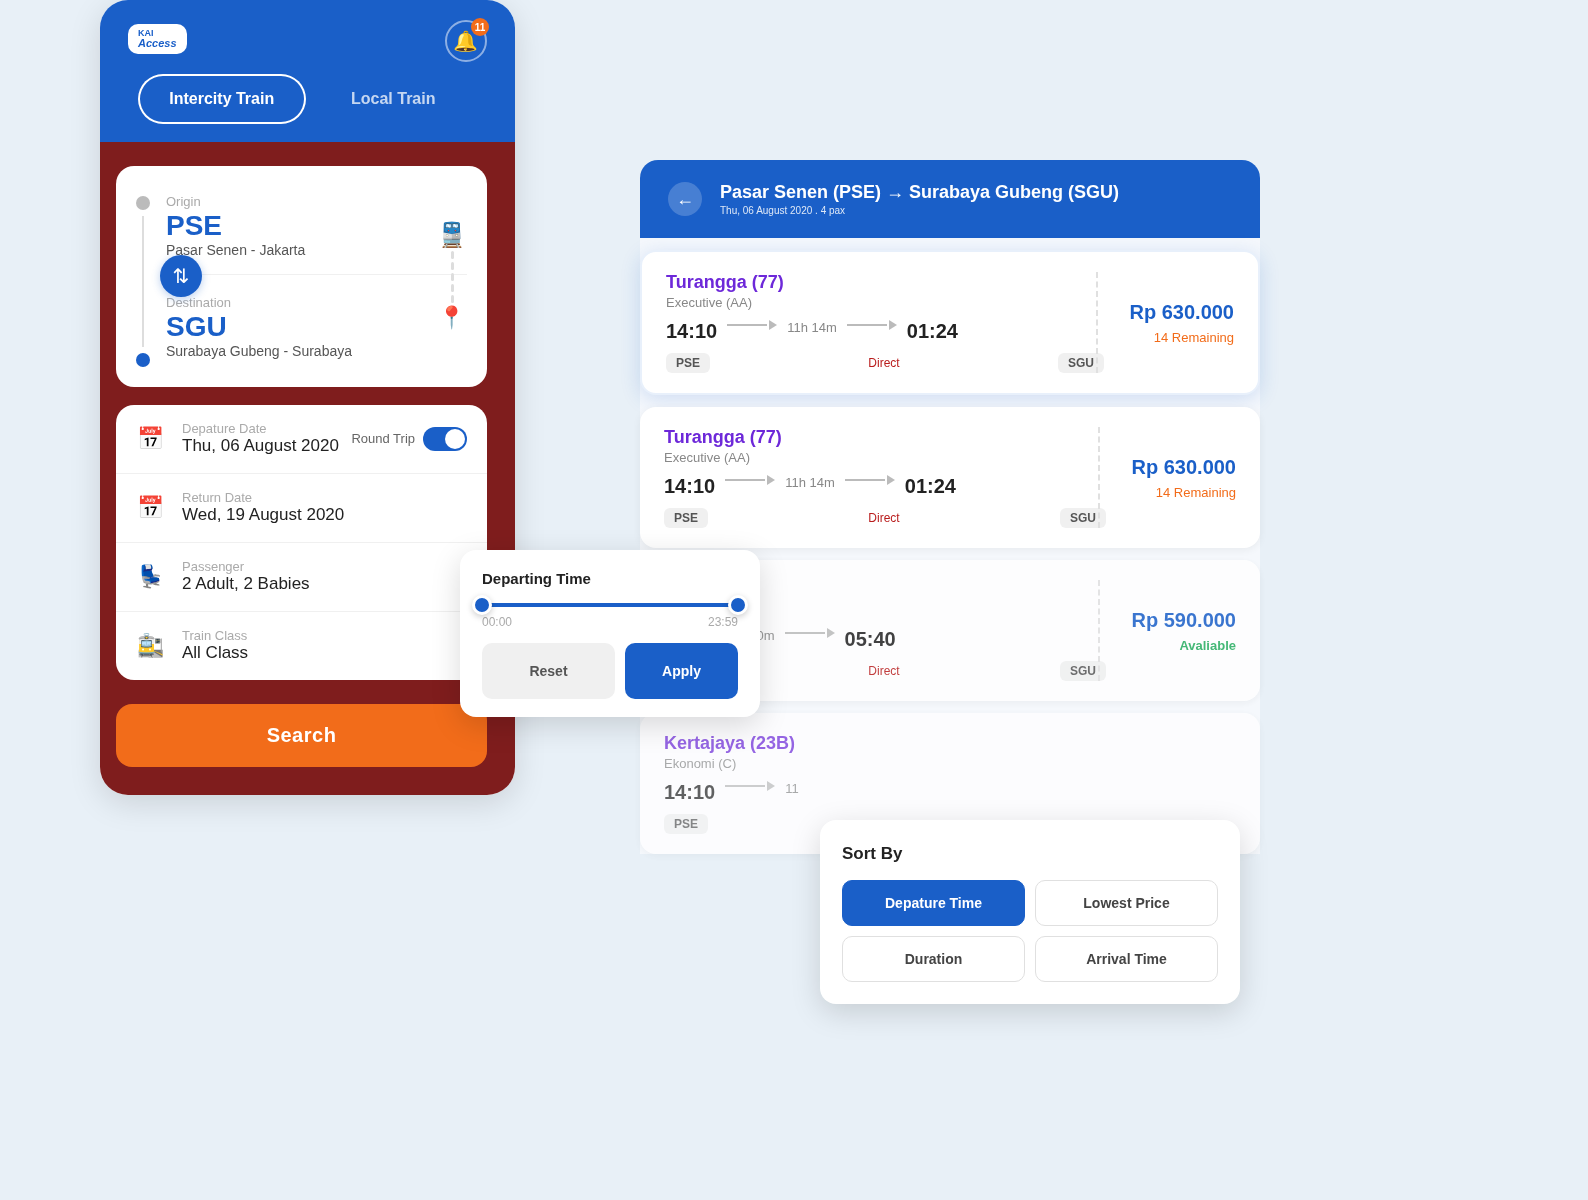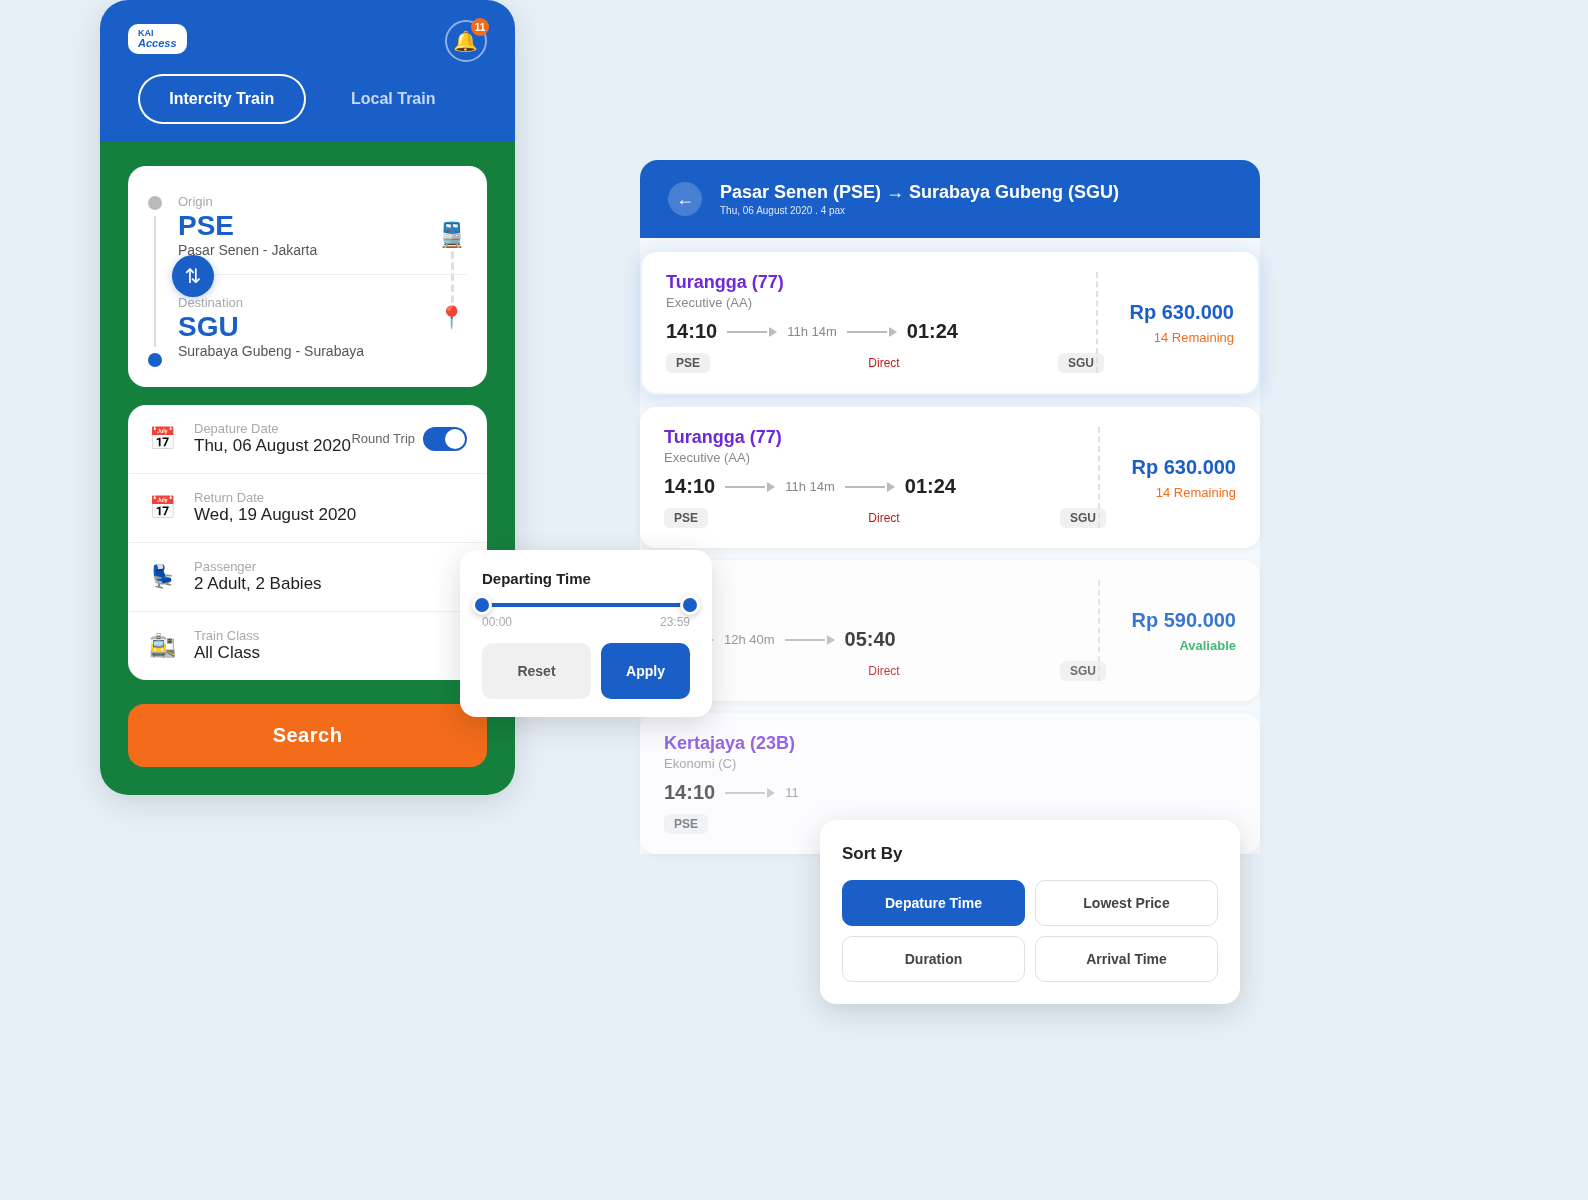--- a/index.html
+++ b/index.html
@@ -81,22 +81,22 @@
       color: #fff;
       box-shadow: inset 0 0 0 2px #fff;
     }
 
     .tab-btn.inactive {
       background: transparent;
       color: rgba(255,255,255,0.75);
     }
 
     .left-card-body {
-      padding: 24px 28px 28px 28px;
-      background: #15803d;
+      padding: 24px 28px 28px 16px;
+      background: #7f1d1d;
     }
 
     .route-section {
       background: #fff;
       border-radius: 18px;
       padding: 20px 20px 20px 20px;
       margin-bottom: 18px;
       position: relative;
       display: flex;
       align-items: stretch;
@@ -346,21 +346,21 @@
     }
 
     .train-card-class {
       font-size: 13px;
       color: #888;
       margin-bottom: 10px;
     }
 
     .train-card-times {
       display: flex;
-      align-items: center;
+      align-items: flex-start;
       gap: 10px;
       margin-bottom: 10px;
     }
 
     .train-time {
       font-size: 20px;
       font-weight: 700;
       color: #222;
     }
 
@@ -437,21 +437,21 @@
       bottom: 20px;
       width: 1px;
       border-right: 2px dashed #e0e0e0;
     }
 
     
     .slider-popup {
       position: absolute;
       left: 460px;
       top: 550px;
-      width: 252px;
+      width: 300px;
       background: #fff;
       border-radius: 16px;
       padding: 20px 22px 18px 22px;
       box-shadow: 0 8px 30px rgba(0,0,0,0.15);
       z-index: 10;
     }
 
     .slider-title {
       font-size: 15px;
       font-weight: 700;

